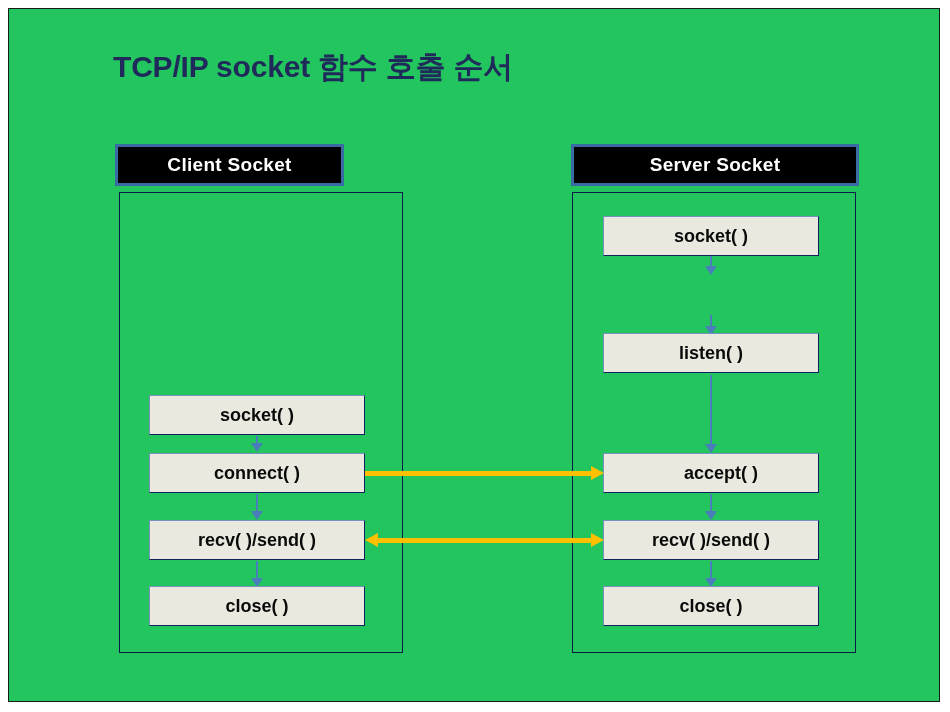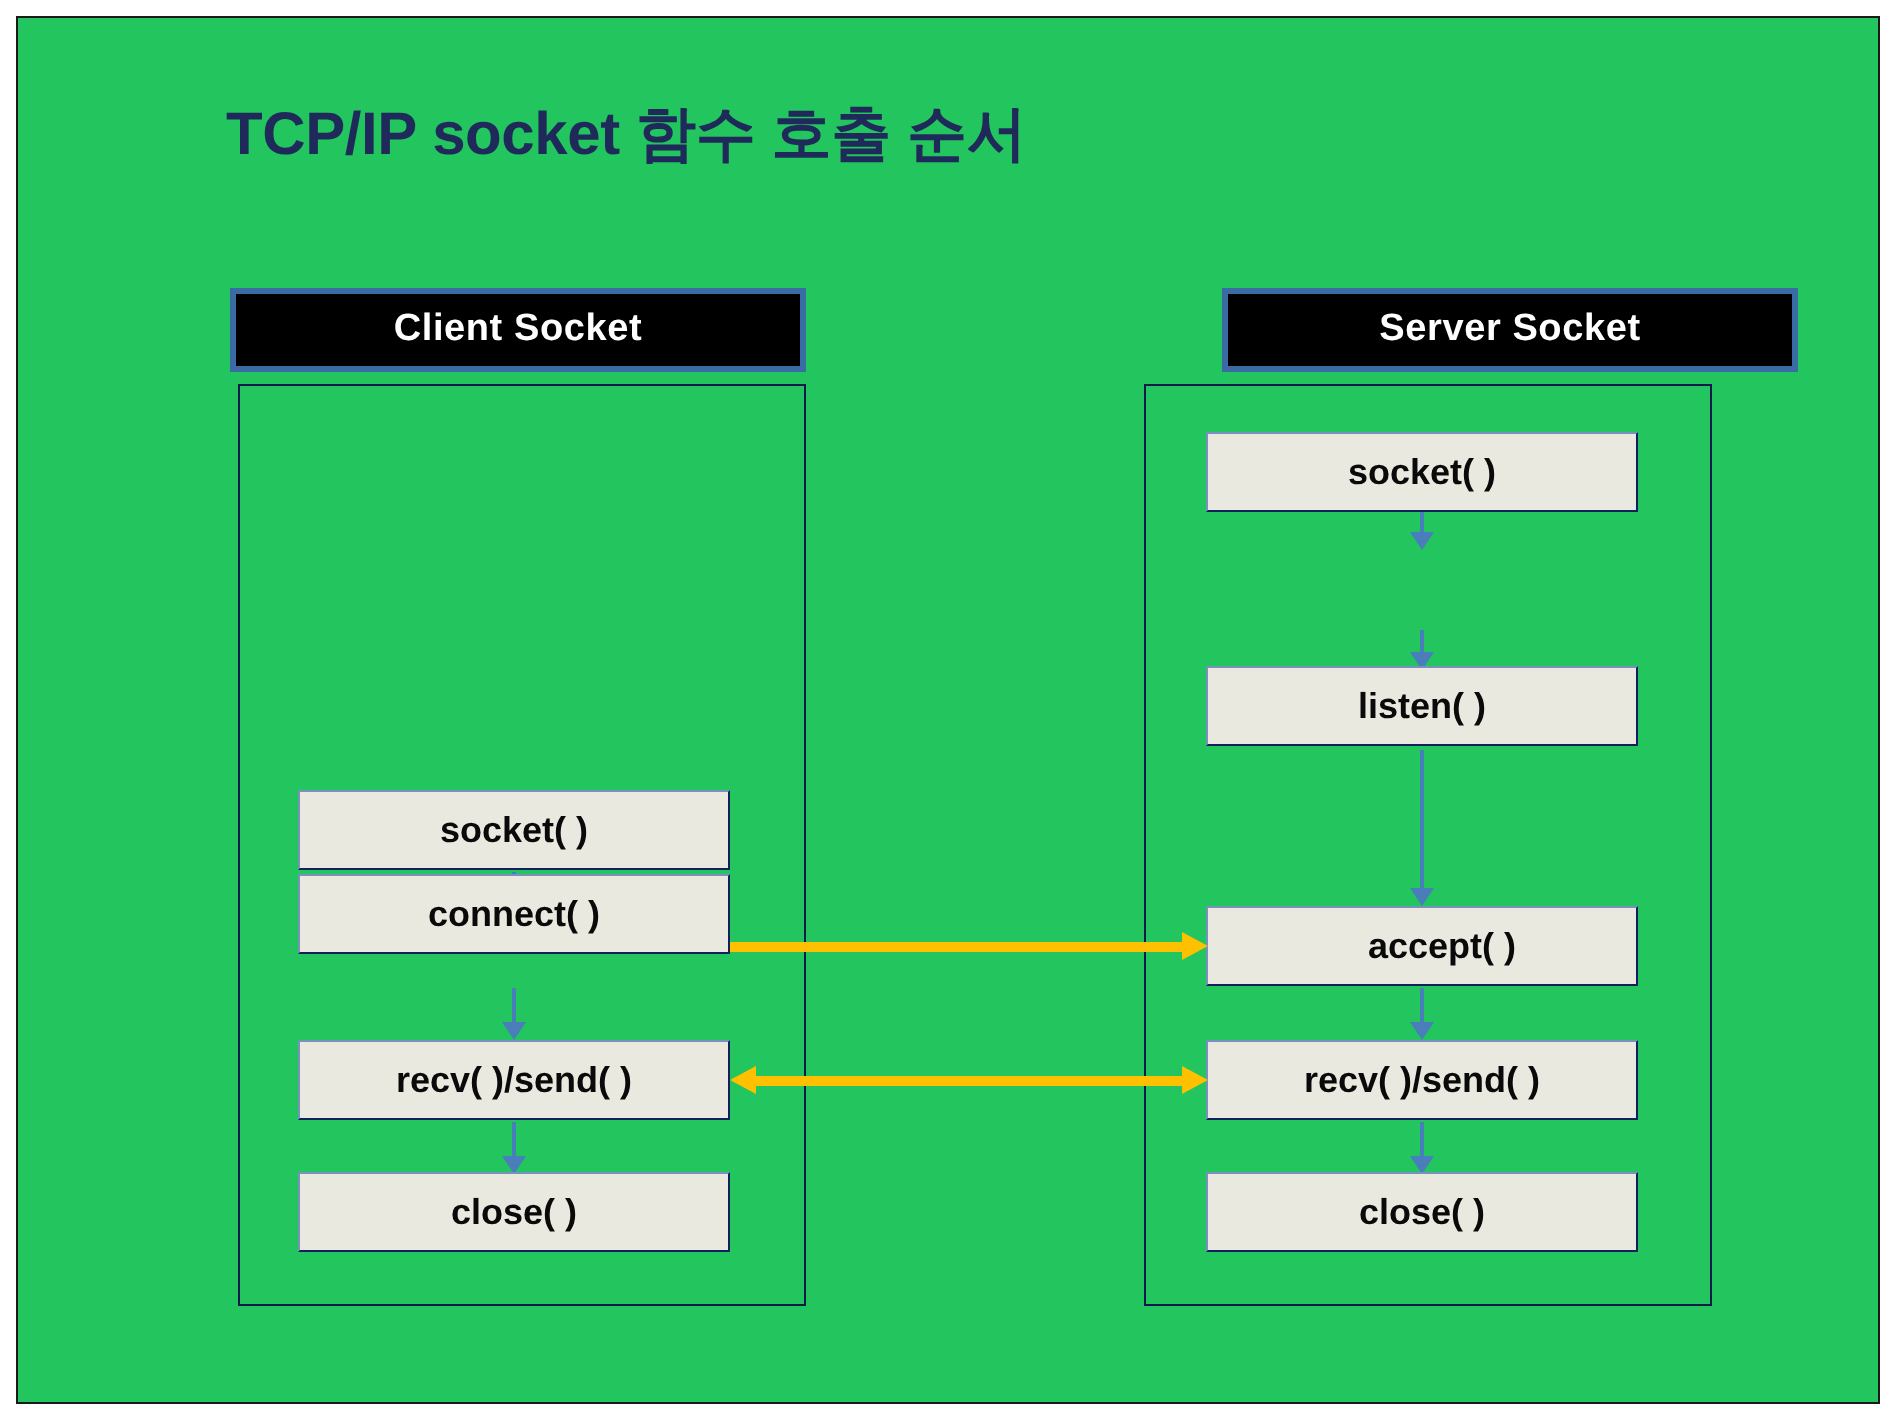--- a/index.html
+++ b/index.html
@@ -49,23 +49,23 @@
     font-weight: bold;
     letter-spacing: 0.3px;
   }
   .column-panel {
     position: absolute;
     border: 1.5px solid #0d1a4a;
     background: transparent;
     box-sizing: border-box;
   }
 
-  #client-header { left: 106px; top: 135px; width: 288px; }
+  #client-header { left: 106px; top: 135px; width: 229px; }
   #client-panel  { left: 110px; top: 183px; width: 284px; height: 461px; }
-  #server-header { left: 562px; top: 135px; width: 288px; margin-left: 40px; }
+  #server-header { left: 562px; top: 135px; width: 288px; }
   #server-panel  { left: 563px; top: 183px; width: 284px; height: 461px; }
 
   
   .fn-box {
     position: absolute;
     height: 40px;
     background: #eae9e0;
     border: 1.5px solid #12205c;
     border-top-color: #7892bd;
     border-left-color: #7892bd;
@@ -140,21 +140,21 @@
 
   <div class="column-panel" id="client-panel"></div>
 
   <div class="fn-box client-box" style="top:386px;">socket( )</div>
 
   <div class="v-arrow" style="left:241px; top:427px; height:16px;">
     <div class="shaft" style="height:8px;"></div>
     <div class="head" style="top:7px;"></div>
   </div>
 
-  <div class="fn-box client-box" style="top:428px;text-align:right;">connect( )</div>
+  <div class="fn-box client-box" style="top:444px;text-align:right;">connect( )</div>
 
   <div class="v-arrow" style="left:241px; top:485px; height:26px;">
     <div class="shaft" style="height:18px;"></div>
     <div class="head" style="top:17px;"></div>
   </div>
 
   <div class="fn-box client-box" style="top:511px;">recv( )/send( )</div>
 
   <div class="v-arrow" style="left:241px; top:552px; height:26px;">
     <div class="shaft" style="height:18px;"></div>

